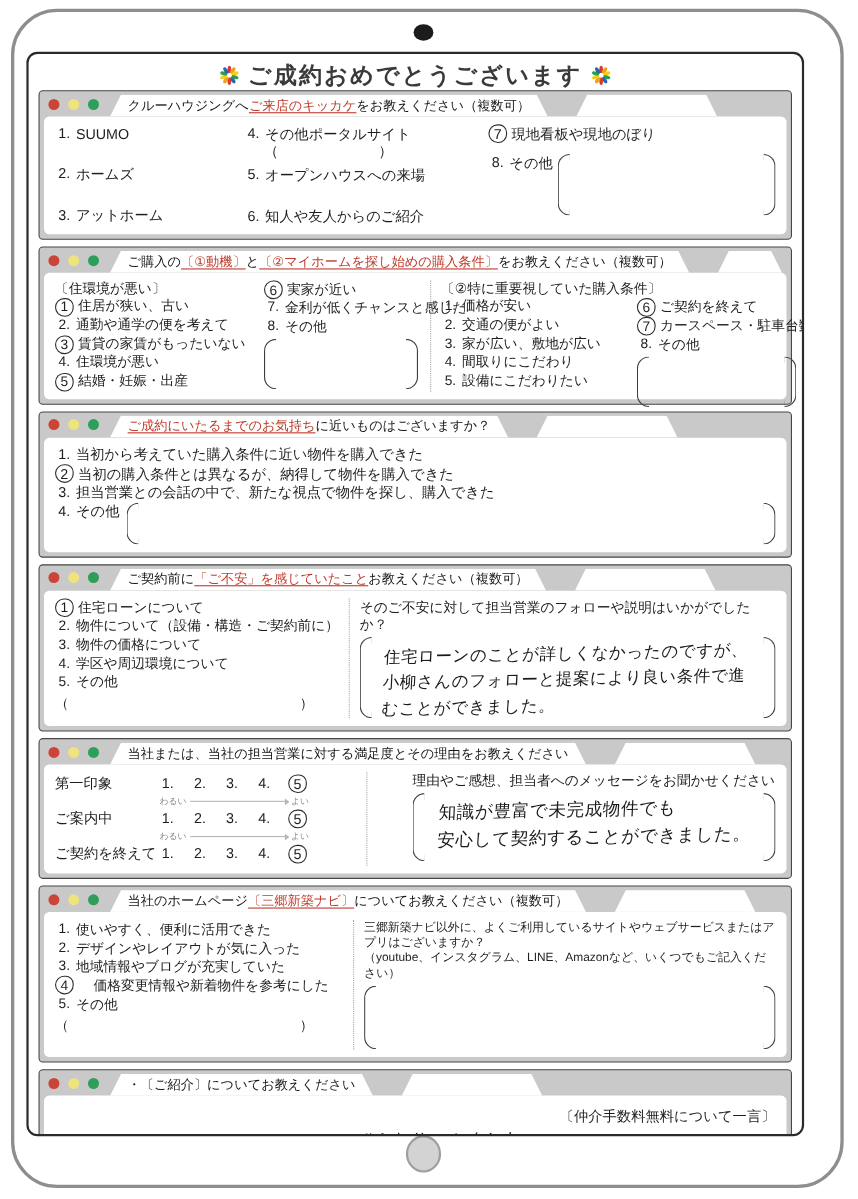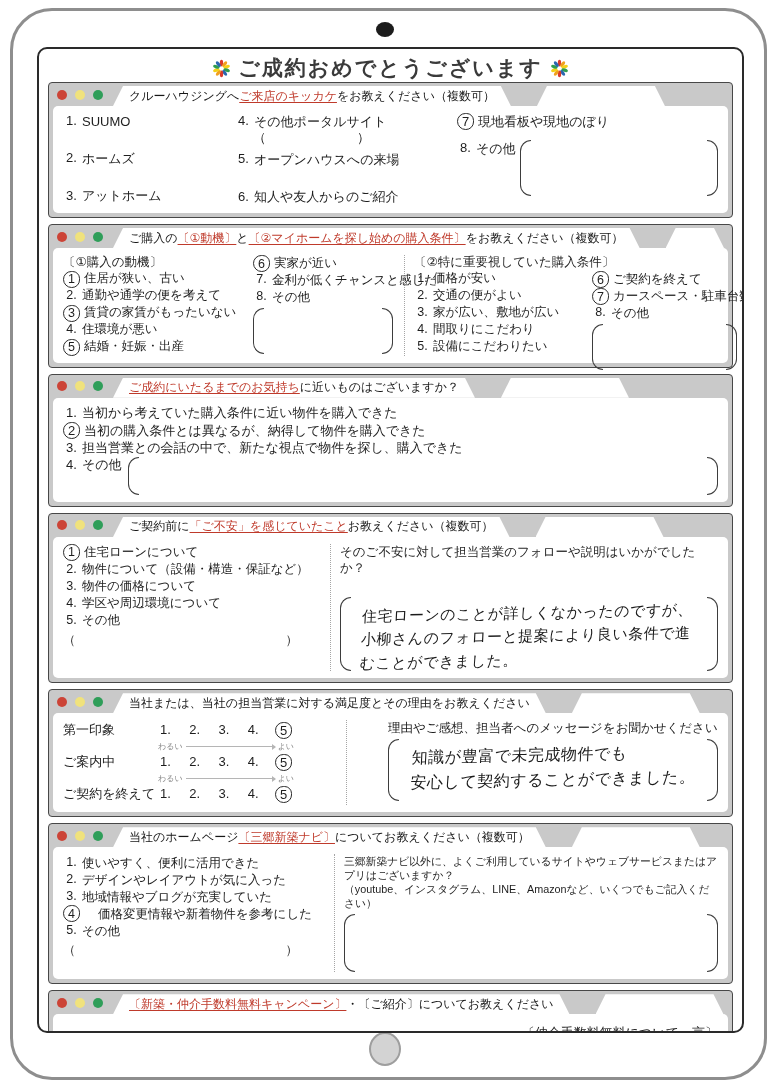--- a/index.html
+++ b/index.html
@@ -7,21 +7,21 @@
   .stage { position:relative; width:780px; height:1090px; background:#fff; overflow:hidden; }
 
   
   .tablet { position:absolute; left:10px; top:8px; width:757px; height:1072px;
             border:3px solid #8e8e8e; border-radius:42px; background:#fff; }
   .camera { position:absolute; left:376px; top:22px; width:18px; height:15px; border-radius:50%; background:#1c1c1c; }
   .home   { position:absolute; left:369px; top:1032px; width:32px; height:34px; border-radius:50%;
             background:#d3d3d3; border:2px solid #9e9e9e; cursor:pointer; }
 
   
-  .sheet { position:absolute; left:37px; top:47px; width:707px; height:986px;
+  .sheet { position:absolute; left:24px; top:47px; width:707px; height:986px;
            border:2px solid #2a2a2a; border-radius:10px; background:#fff;
            padding:5px 8px; overflow:hidden; }
 
   .big-title { display:flex; align-items:center; justify-content:center; gap:7px;
                height:28px; font-size:21px; font-weight:700; letter-spacing:2px; color:#3a3a3a; }
   .flower { width:19px; height:19px; }
 
   
   .card { border:1.5px solid #474747; border-radius:4px; background:#c9c9c9;
           padding:0 4px 4px 4px; margin:0 1px 6px 1px; }
@@ -187,21 +187,21 @@
             <span class="hl">〔①動機〕</span>
             <span>と</span>
             <span class="hl">〔②マイホームを探し始めの購入条件〕</span>
             <span>をお教えください（複数可）</span>
         </div>
         <div class="tab tab-empty"></div>
       </div>
       <div class="body" style="min-height:112px; display:flex; font-size:12.5px; line-height:1.26;">
         <div style="position:relative; width:332px;">
           <div style="width:190px;">
-            <div>〔①購入の動機〕</div>
+            <div>〔住環境が悪い〕</div>
             <div class="opt">
                 <span class="num circ">1</span>
                 <span class="txt">住居が狭い、古い</span>
               </div>
             <div class="opt">
                 <span class="num">2</span>
                 <span class="txt">通勤や通学の便を考えて</span>
               </div>
             <div class="opt">
                 <span class="num circ">3</span>
@@ -339,42 +339,42 @@
         <div class="tab tab-empty"></div>
       </div>
       <div class="body" style="min-height:94px; display:flex; font-size:12.5px;">
         <div style="width:258px;">
           <div class="opt">
               <span class="num circ">1</span>
               <span class="txt">住宅ローンについて</span>
             </div>
           <div class="opt">
               <span class="num">2</span>
-              <span class="txt" style="white-space:nowrap;">物件について（設備・構造・保証など）</span>
+              <span class="txt" style="white-space:nowrap;">物件について（設備・構造・ご契約前に）</span>
             </div>
           <div class="opt">
               <span class="num">3</span>
               <span class="txt">物件の価格について</span>
             </div>
           <div class="opt">
               <span class="num">4</span>
               <span class="txt">学区や周辺環境について</span>
             </div>
           <div class="opt">
               <span class="num">5</span>
               <span class="txt">その他</span>
             </div>
           <div class="paren-line">
               <span>（</span>
               <span>）</span>
             </div>
         </div>
         <div class="vdot"></div>
         <div style="flex:1;">
-          <div style="margin-bottom:21px;">そのご不安に対して担当営業のフォローや説明はいかがでしたか？</div>
+          <div style="margin-bottom:3px;">そのご不安に対して担当営業のフォローや説明はいかがでしたか？</div>
           <div class="brk-box" style="min-height:62px;">
             <div class="brk l"></div>
             <div class="brk-fill handwriting" style="padding:4px 4px 0 10px;">
               <div>住宅ローンのことが詳しくなかったのですが、</div>
               <div>小柳さんのフォローと提案により良い条件で進むことができました。</div>
             </div>
             <div class="brk r"></div>
           </div>
         </div>
       </div>
@@ -505,21 +505,20 @@
     </div>
 
     <div class="card">
       <div class="bar">
         <div class="dots">
             <span class="dot r"></span>
             <span class="dot y"></span>
             <span class="dot g"></span>
           </div>
         <div class="tab">
-          <span class="hl">〔新築・仲介手数料無料キャンペーン〕</span>
             <span>・〔ご紹介〕についてお教えください</span>
         </div>
         <div class="tab tab-empty"></div>
       </div>
       <div class="body" style="min-height:96px;">
         <div style="margin-top:4px;text-align:right;">〔仲介手数料無料について一言〕</div>
         <div class="handwriting" style="margin:2px 0 6px 58px; font-size:16px;">仲介手数料が無料だったから購入契約できました。</div>
 
       </div>
     </div>

